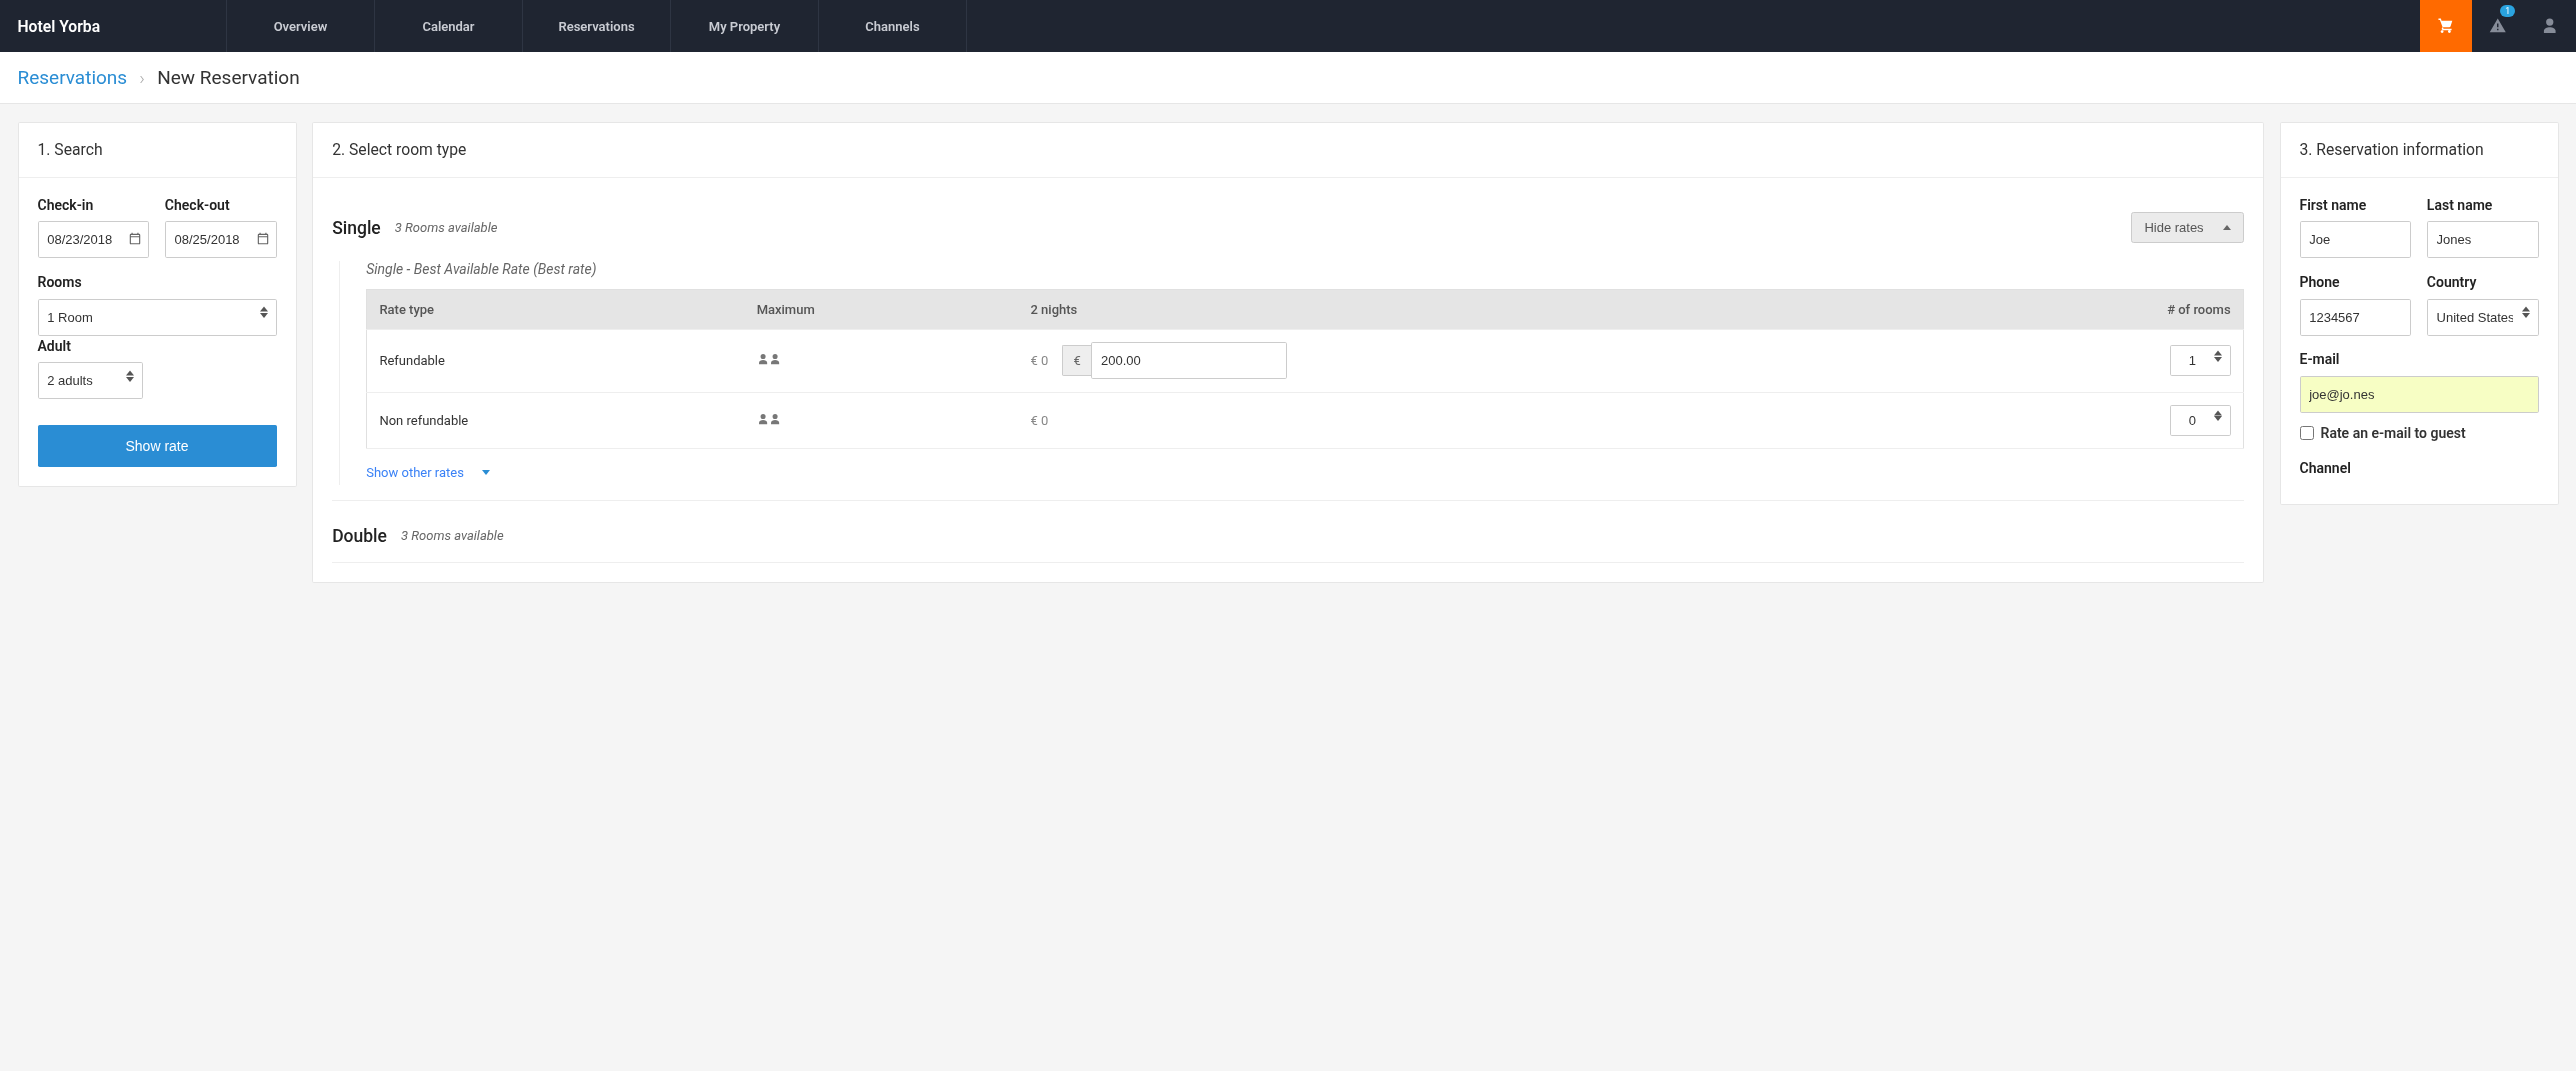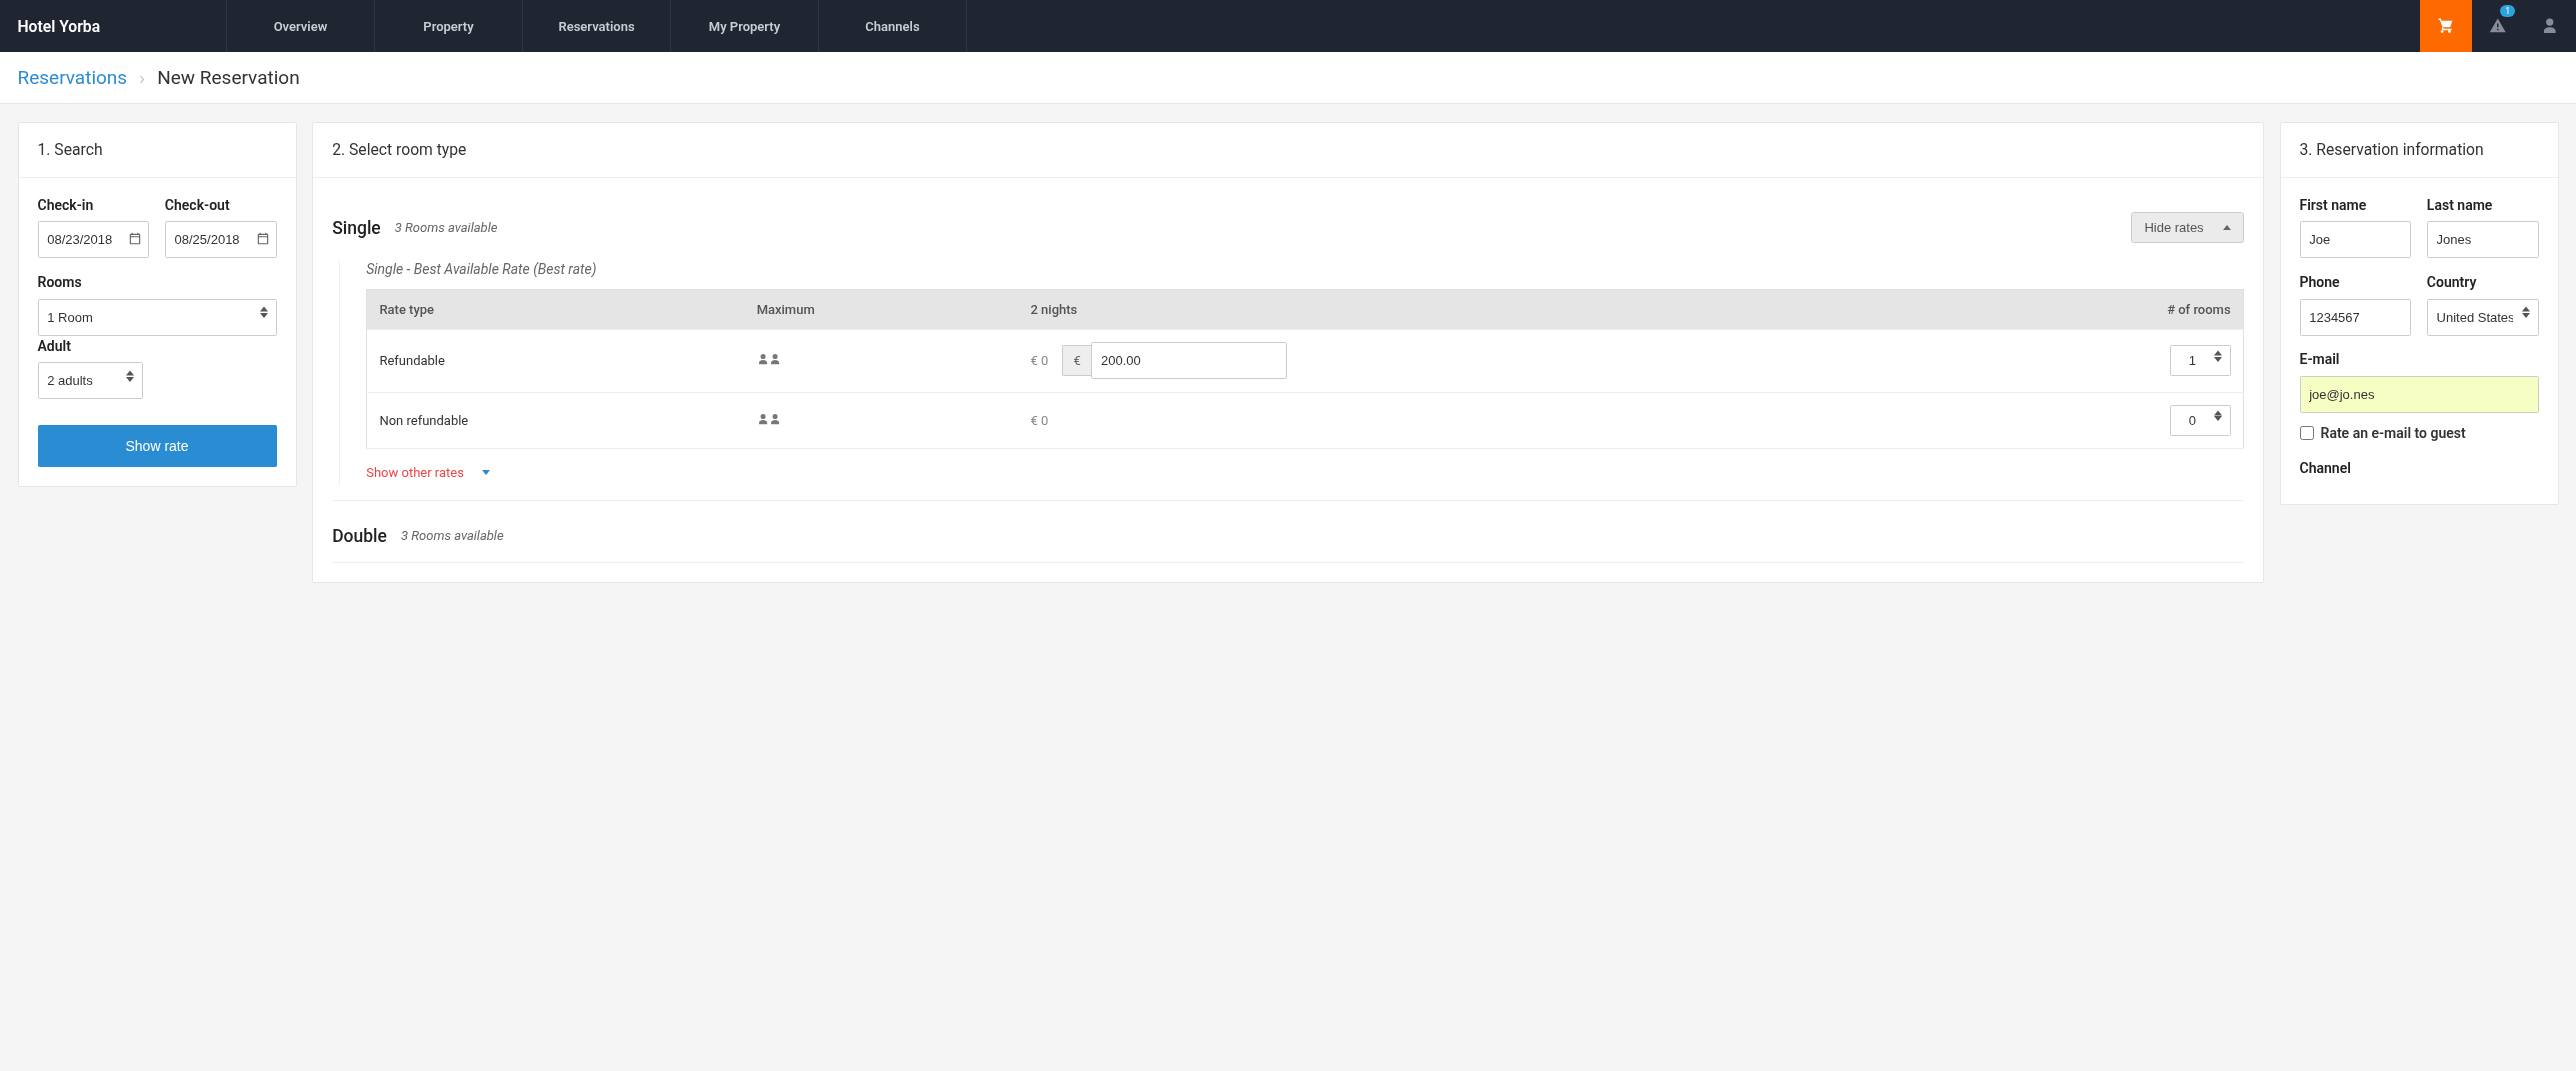--- a/index.html
+++ b/index.html
@@ -250,21 +250,21 @@
     height: 31px;
     width: 61px;
     border: 0.9px solid #ccc;
     border-radius: 1.7px;
     text-align: center;
     font-size: 13px;
   }
   .muted-price { color: #888; margin-right: 10.5px; }
 
   .show-other {
-    color: #ef4444;
+    color: #3b82f6;
     cursor: pointer;
     font-size: 13px;
     display: inline-flex;
     align-items: center;
     gap: 18px;
     margin: 15.7px 0 5.2px 0;
   }
   .show-other .caret-down {
     width: 0; height: 0;
     border-left: 4.4px solid transparent;
@@ -280,21 +280,21 @@
   
   svg.ico { width: 17.5px; height: 17.5px; fill: currentColor; }
 </style>
 </head>
 <body>
 
 <div class="topnav">
   <div class="brand">Hotel Yorba</div>
   <div class="nav-items">
     <div class="nav-item">Overview</div>
-    <div class="nav-item">Property</div>
+    <div class="nav-item">Calendar</div>
     <div class="nav-item">Reservations</div>
     <div class="nav-item">My Property</div>
     <div class="nav-item">Channels</div>
   </div>
   <div class="nav-right">
     <div class="nav-icon cart">
       <svg class="ico" viewBox="0 0 24 24">
           <path d="M7 18a2 2 0 1 0 .001 4.001A2 2 0 0 0 7 18zm10 0a2 2 0 1 0 .001 4.001A2 2 0 0 0 17 18zM7.2 14h9.5a2 2 0 0 0 1.9-1.4L21 5H6.2L5.3 2H2v2h2l3.6 9.6-.9 1.6A2 2 0 0 0 8 18h12v-2H8.4l.6-1-1.8-1z"></path>
         </svg>
     </div>

